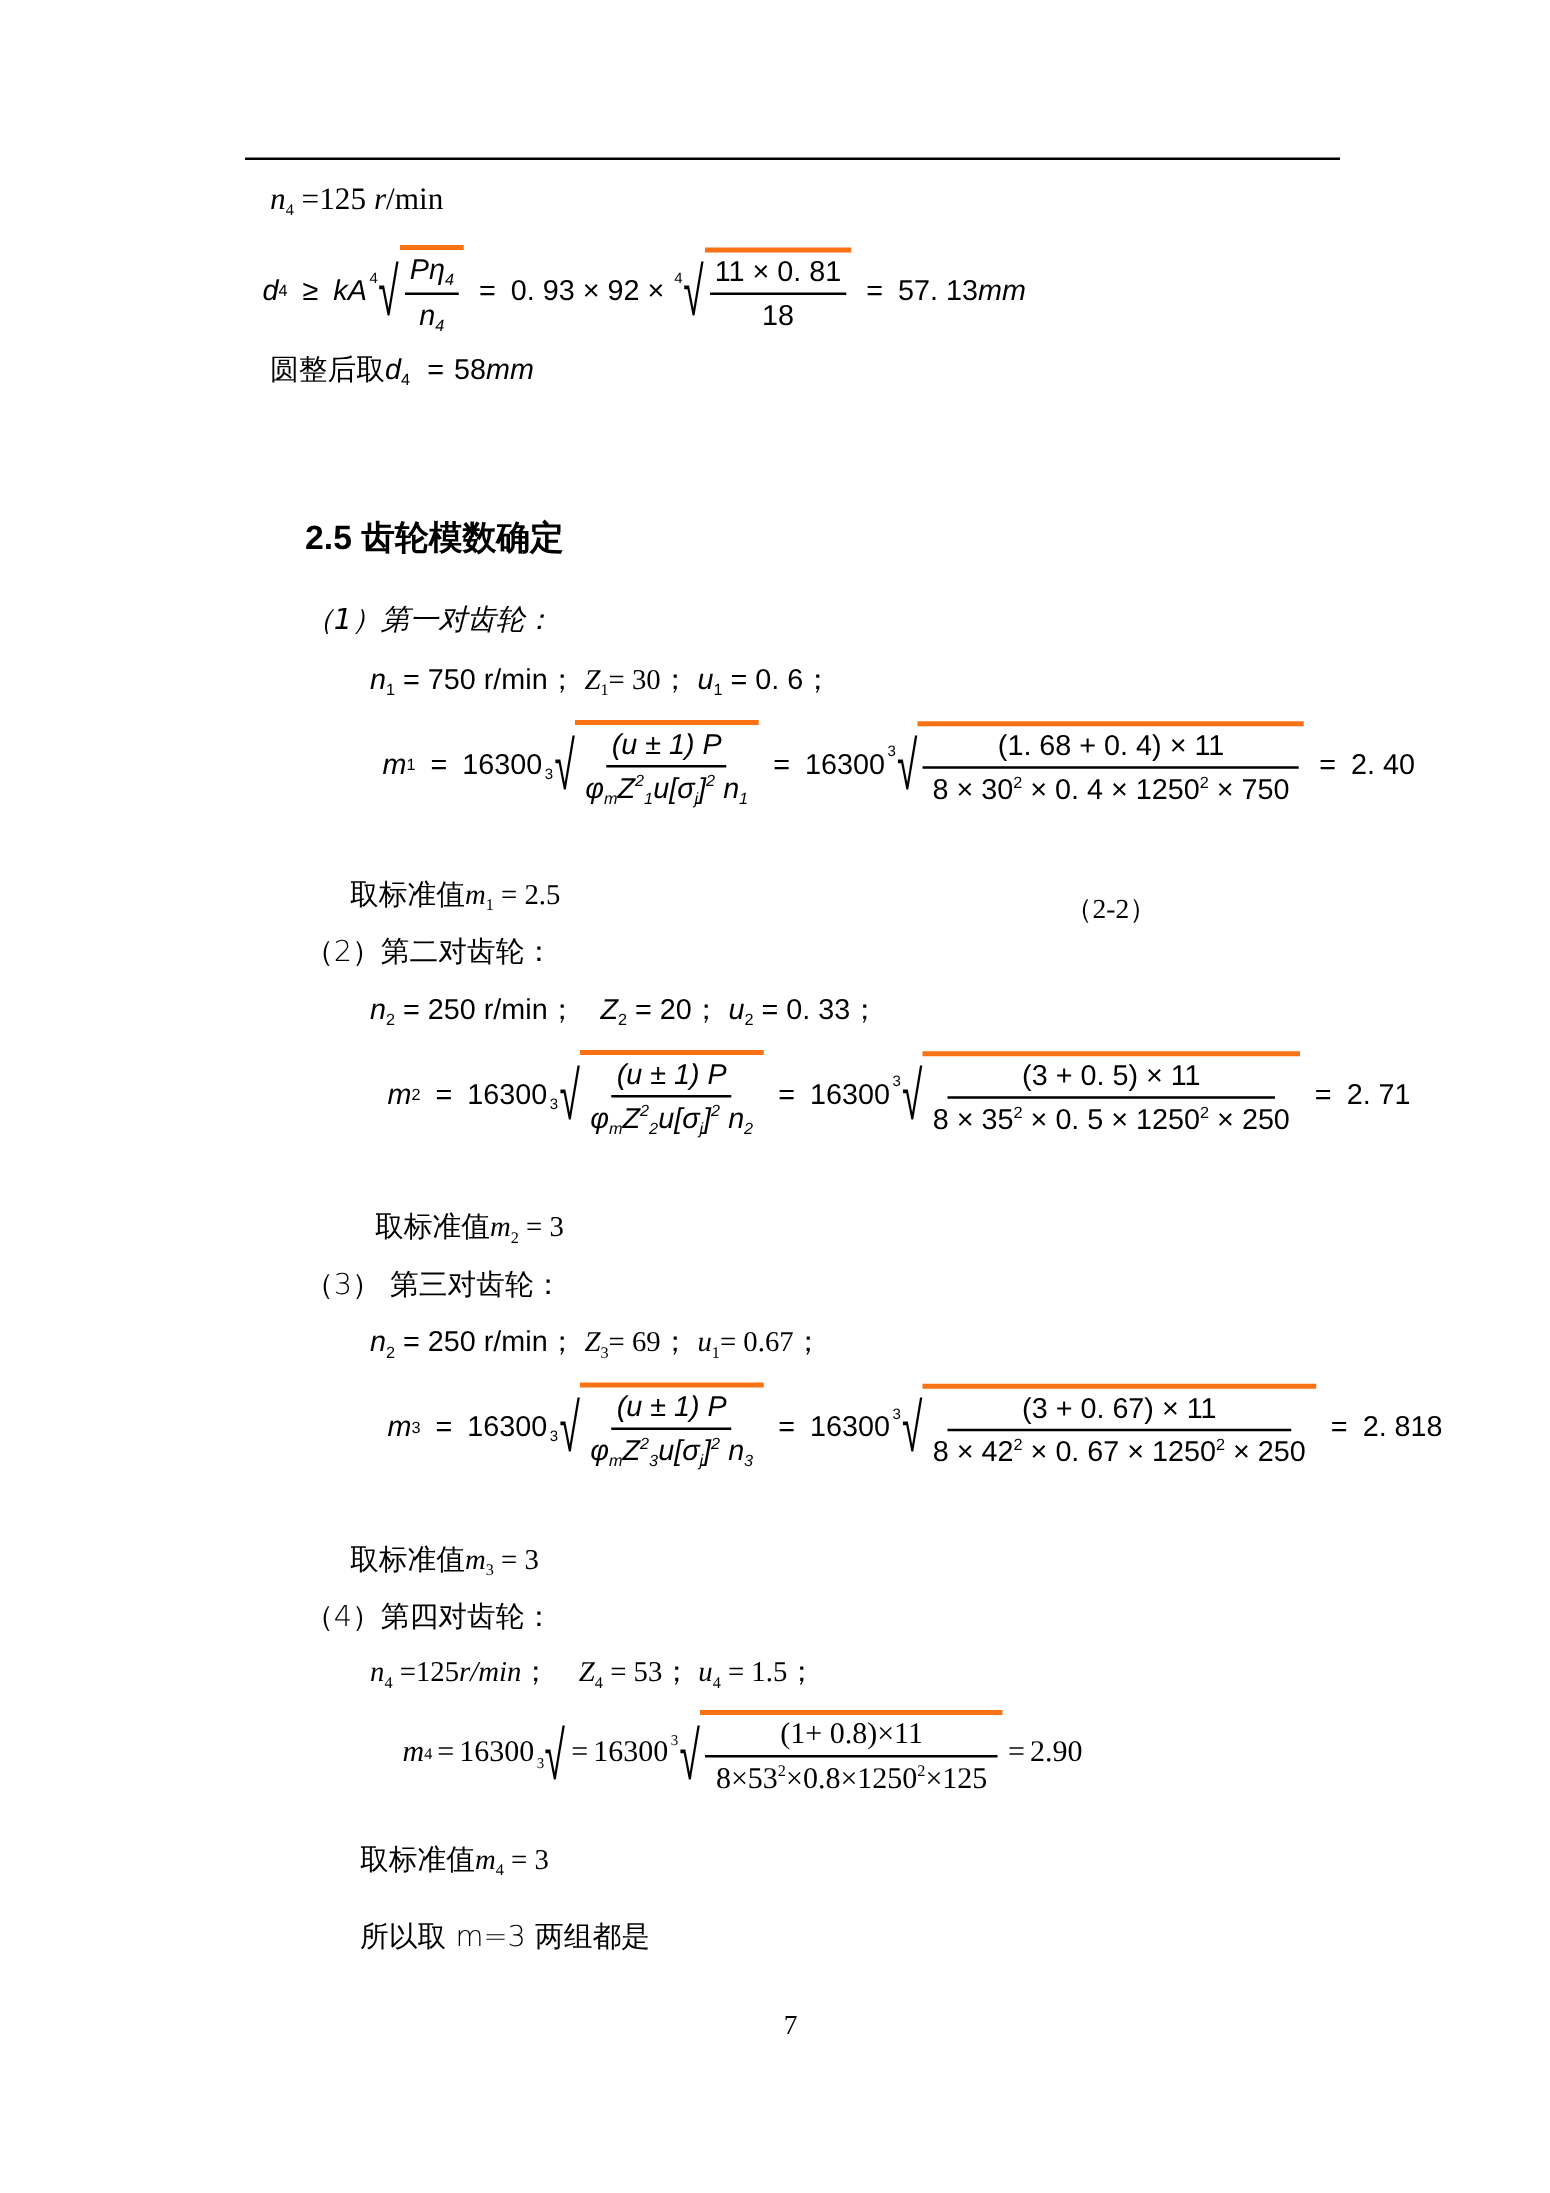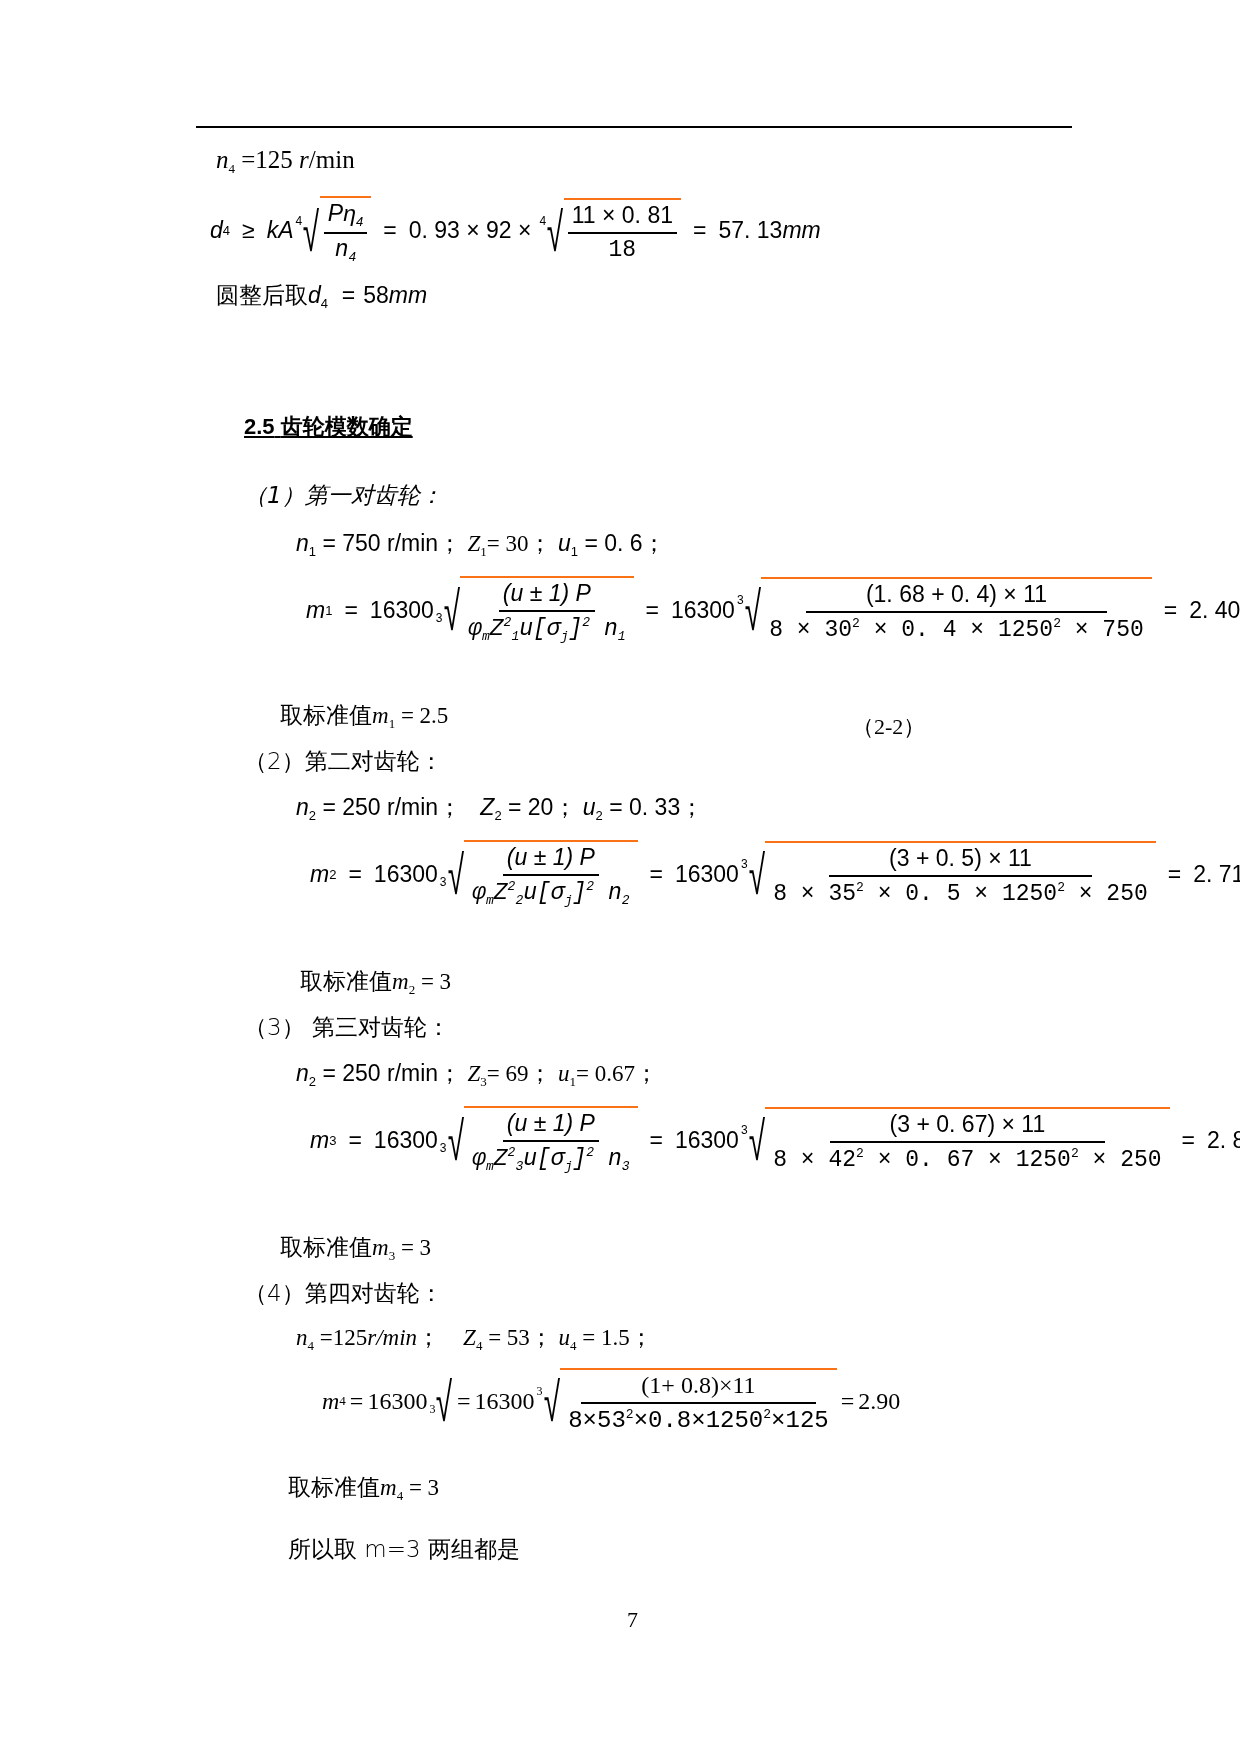--- a/index.html
+++ b/index.html
@@ -6,36 +6,36 @@
   body { width:1240px; height:1754px; position:relative; overflow:hidden; color:#000;
          font-family:"Liberation Serif","DejaVu Serif",serif; }
   .page { position:absolute; left:0; top:0; width:1240px; height:1754px; }
   .header-rule { position:absolute; left:196px; top:126px; width:876px; height:2px; background:#000; }
   .line { position:absolute; white-space:nowrap; }
   .sans { font-family:"Liberation Sans","DejaVu Sans",sans-serif; }
   .serif { font-family:"Liberation Serif","DejaVu Serif",serif; }
   .it { font-style:italic; }
   .cn { font-family:"DejaVu Sans","Liberation Sans",sans-serif; font-weight:300; }
   .txt { font-size:23px; }
-  .heading { font-size:22px; font-weight:bold; font-family:"Liberation Sans","DejaVu Sans",sans-serif;text-decoration:underline; }
+  .heading { font-size:27px; font-weight:bold; font-family:"Liberation Sans","DejaVu Sans",sans-serif; }
   sub { font-size:13px; vertical-align:-5px; }
   sup { font-size:13px; vertical-align:9px; }
   
   .formula { position:absolute; display:flex; align-items:center; white-space:nowrap;
              font-family:"Liberation Sans","DejaVu Sans",sans-serif; font-size:23px; }
   .formula.serif-f { font-family:"Liberation Serif","DejaVu Serif",serif; font-size:24px; }
   .op { margin:0 12px; }
   .root { display:inline-flex; align-items:center; position:relative; margin-left:2px; }
   .root-idx { font-size:12px; position:relative; top:-10px; margin-right:-2px; }
   .root-idx.low { top:8px; }
   .radical { display:inline-block; font-size:54px; line-height:1; transform:scaleX(0.55); margin:0 -6px 0 -4px; position:relative; top:2px; font-family:"DejaVu Sans",sans-serif; font-weight:200; }
-  .radicand { border-top:2px solid #f97316; padding:2px 4px 0 4px; }
+  .radicand { border-top:4px solid #f97316; padding:2px 4px 0 4px; }
   .frac { display:inline-flex; flex-direction:column; align-items:center; vertical-align:middle; }
   .frac .num { padding:0 4px 3px 4px; border-bottom:2px solid #000; text-align:center; }
-  .frac .den { padding:3px 4px 0 4px; text-align:center;font-family:Liberation Mono, monospace; }
+  .frac .den { padding:3px 4px 0 4px; text-align:center; }
   .eqnum { position:absolute; font-size:22px; }
   .pagenum { position:absolute; left:627px; top:1607px; font-size:22px; }
 </style>
 </head>
 <body>
 
 <div class="page">
 
   <div class="header-rule"></div>
 

